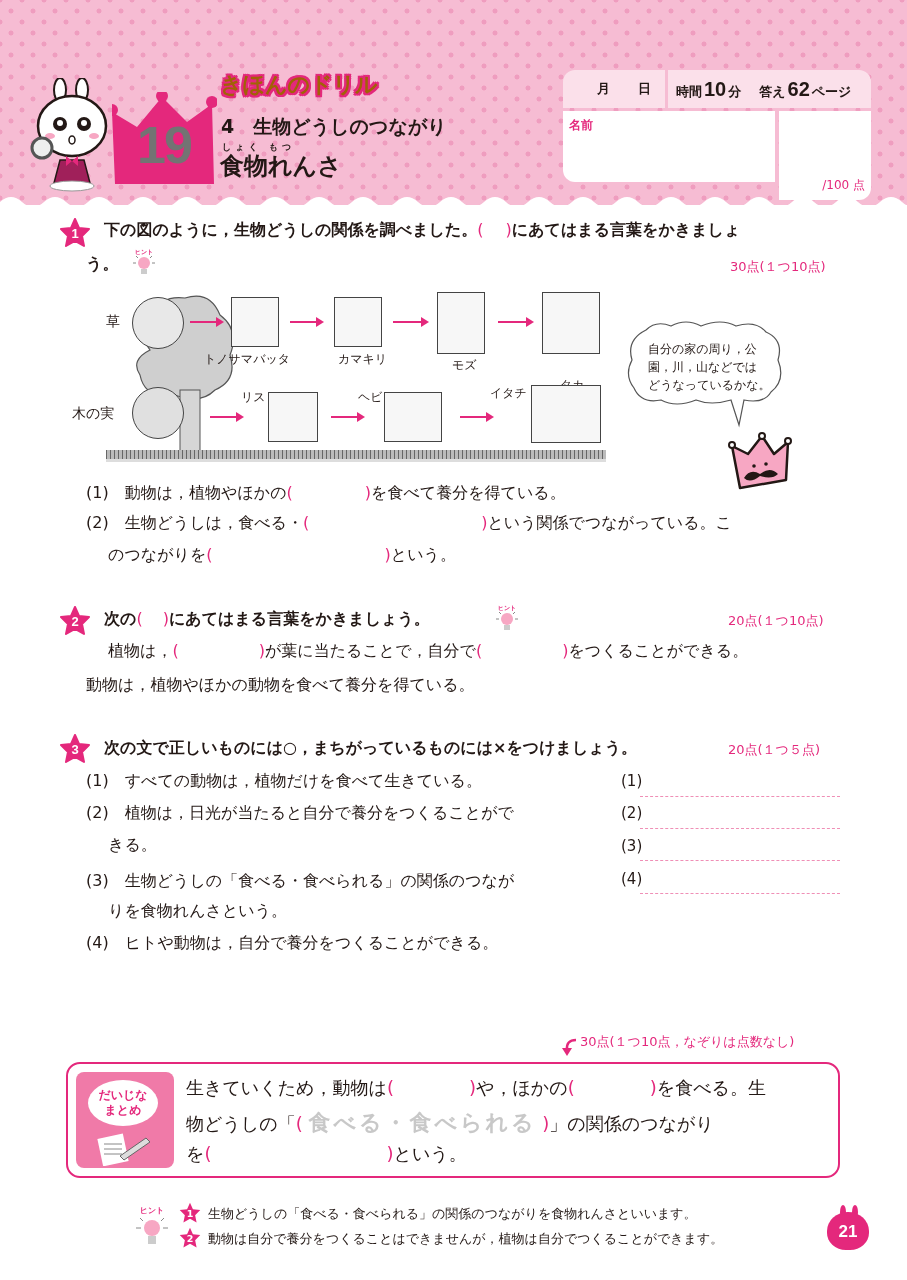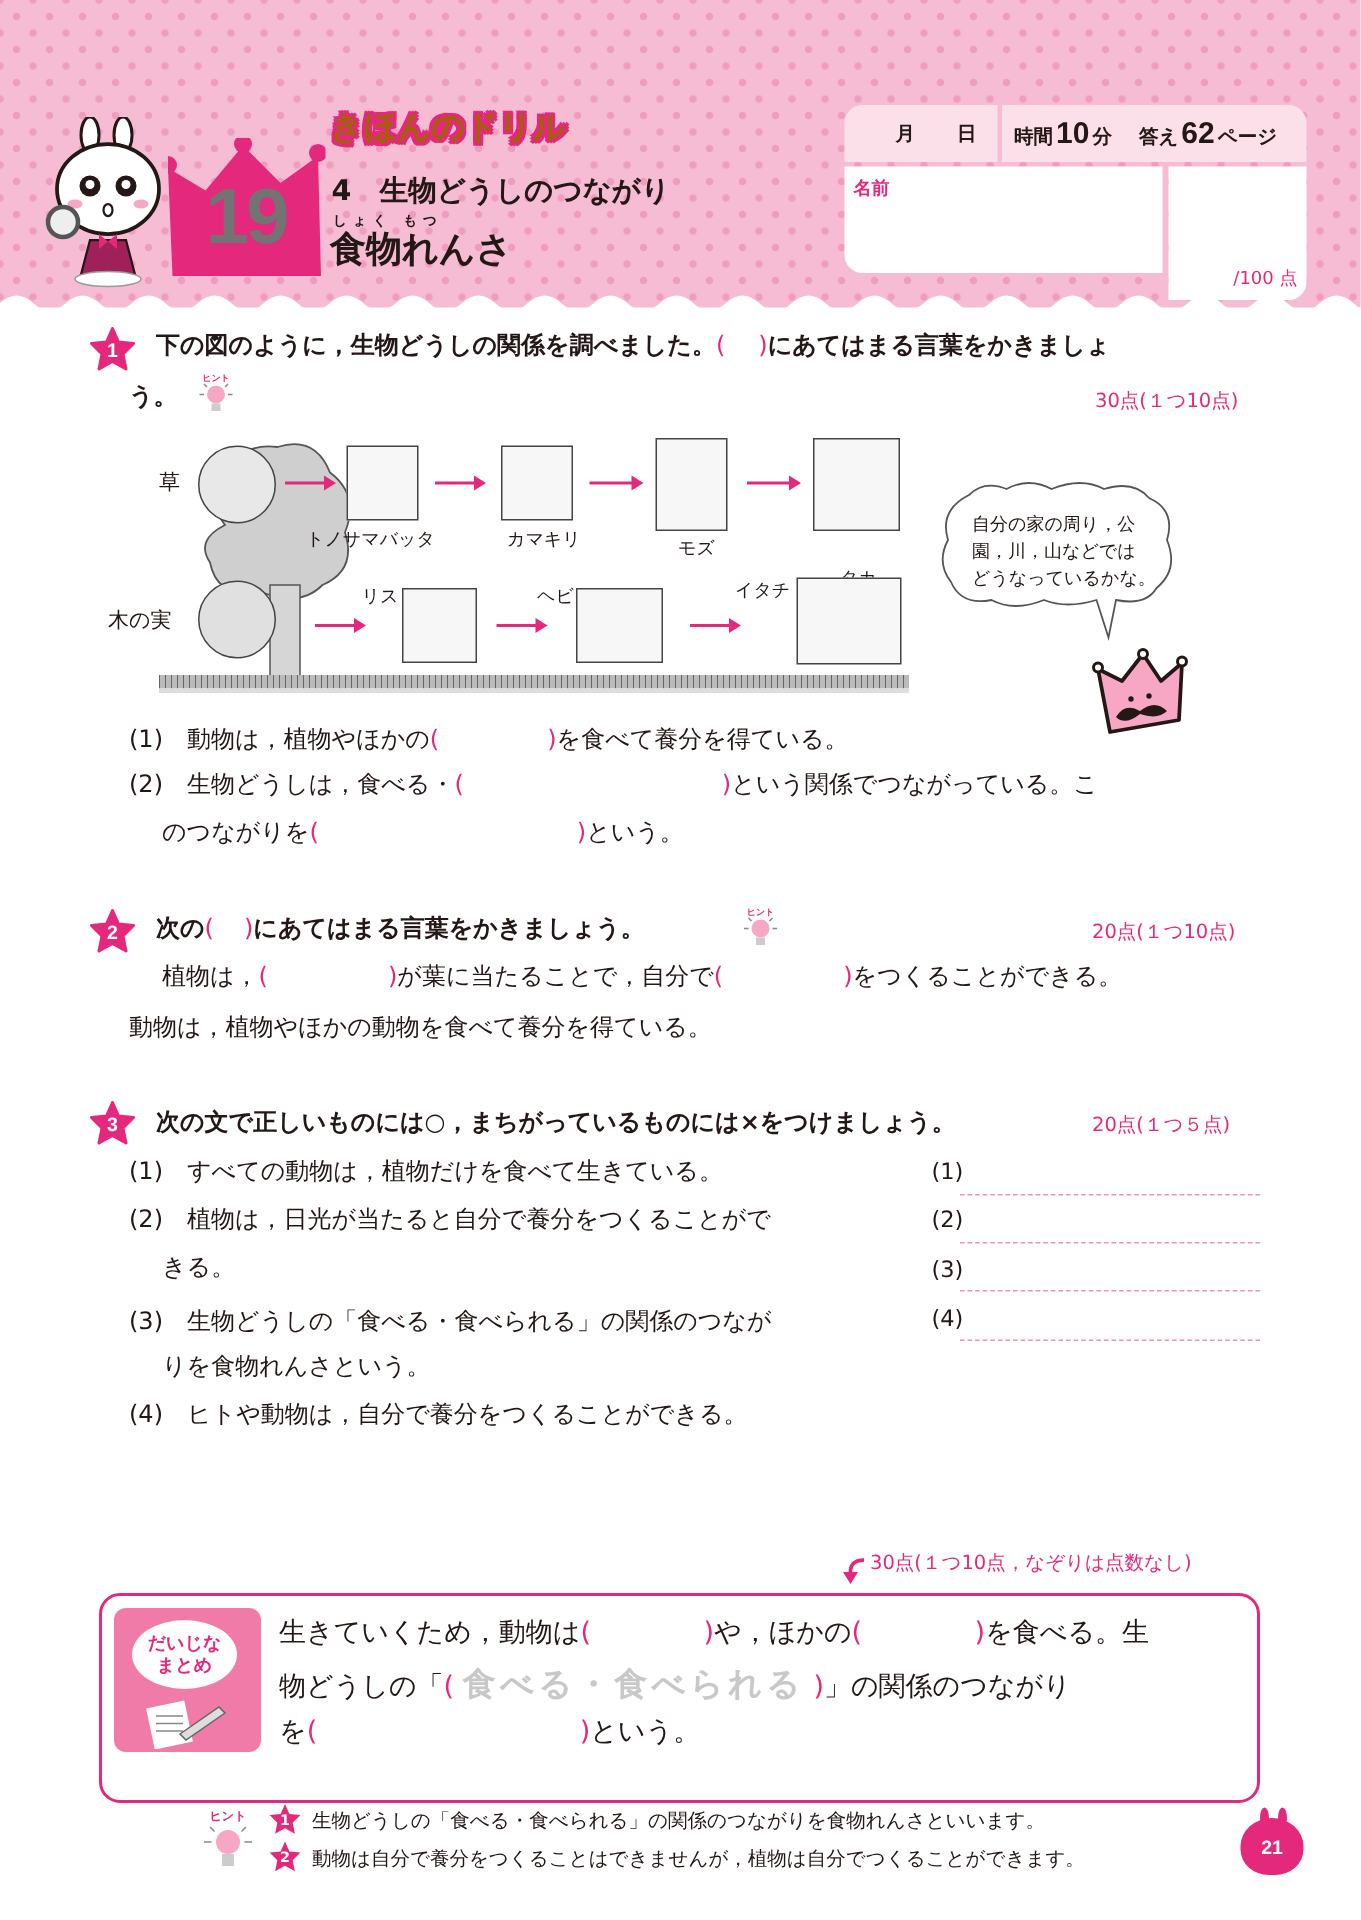--- a/index.html
+++ b/index.html
@@ -79,40 +79,40 @@
   .arrow { position: absolute; height: 2px; background: #e4287c; }
   .arrow::after {
     content: ""; position: absolute; right: -6px; top: -4px;
     border-left: 8px solid #e4287c; border-top: 5px solid transparent; border-bottom: 5px solid transparent;
   }
 
   .answer-line { position: absolute; left: 640px; width: 200px; border-bottom: 1.5px dashed #ef8fb6; height: 1px; }
   .ans-label { position: absolute; left: 621px; font-size: 15px; color: #231815; }
 
   .summary {
-    position: absolute; left: 66px; top: 1062px; width: 774px; height: 140px;
+    position: absolute; left: 66px; top: 1062px; width: 774px; height: 116px;
     border: 2.5px solid #e4287c; border-radius: 14px; background: #fff;
   }
   .summary-tag {
     position: absolute; left: 8px; top: 8px; width: 98px; height: 96px;
     background: #f07aa8; border-radius: 8px;
   }
   .summary-tag .bubble {
     position: absolute; left: 12px; top: 8px; width: 70px; height: 46px;
     background: #fff; border-radius: 50%;
     color: #e4287c; font-weight: bold; font-size: 12px; text-align: center; line-height: 15px; padding-top: 8px;
   }
   .summary-line { position: absolute; left: 118px; font-size: 18px; color: #231815; white-space: nowrap; }
   .trace { color: #c8c8c8; font-weight: bold; font-size: 22px; letter-spacing: 3px; }
 
   .hint-footer { position: absolute; font-size: 13px; color: #231815; white-space: nowrap; }
   .page-num {
     position: absolute; left: 827px; top: 1212px; width: 42px; height: 38px;
     background: #e4287c; border-radius: 50% 50% 45% 45%;
-    color: #fff; font-weight: bold; font-size: 13px; text-align: center; line-height: 40px;
+    color: #fff; font-weight: bold; font-size: 17px; text-align: center; line-height: 40px;
     font-family: "Liberation Sans", sans-serif;
   }
 </style>
 </head>
 <body>
 
 <div class="header"></div>
 <svg class="wave" viewBox="0 0 907 20" preserveAspectRatio="none">
   <path d="M0,10 Q11,0 22,10 T44,10 T66,10 T88,10 T110,10 T132,10 T154,10 T176,10 T198,10 T220,10 T242,10 T264,10 T286,10 T308,10 T330,10 T352,10 T374,10 T396,10 T418,10 T440,10 T462,10 T484,10 T506,10 T528,10 T550,10 T572,10 T594,10 T616,10 T638,10 T660,10 T682,10 T704,10 T726,10 T748,10 T770,10 T792,10 T814,10 T836,10 T858,10 T880,10 T902,10 T924,10 L907,20 L0,20 Z" fill="#ffffff"></path>
 </svg>

